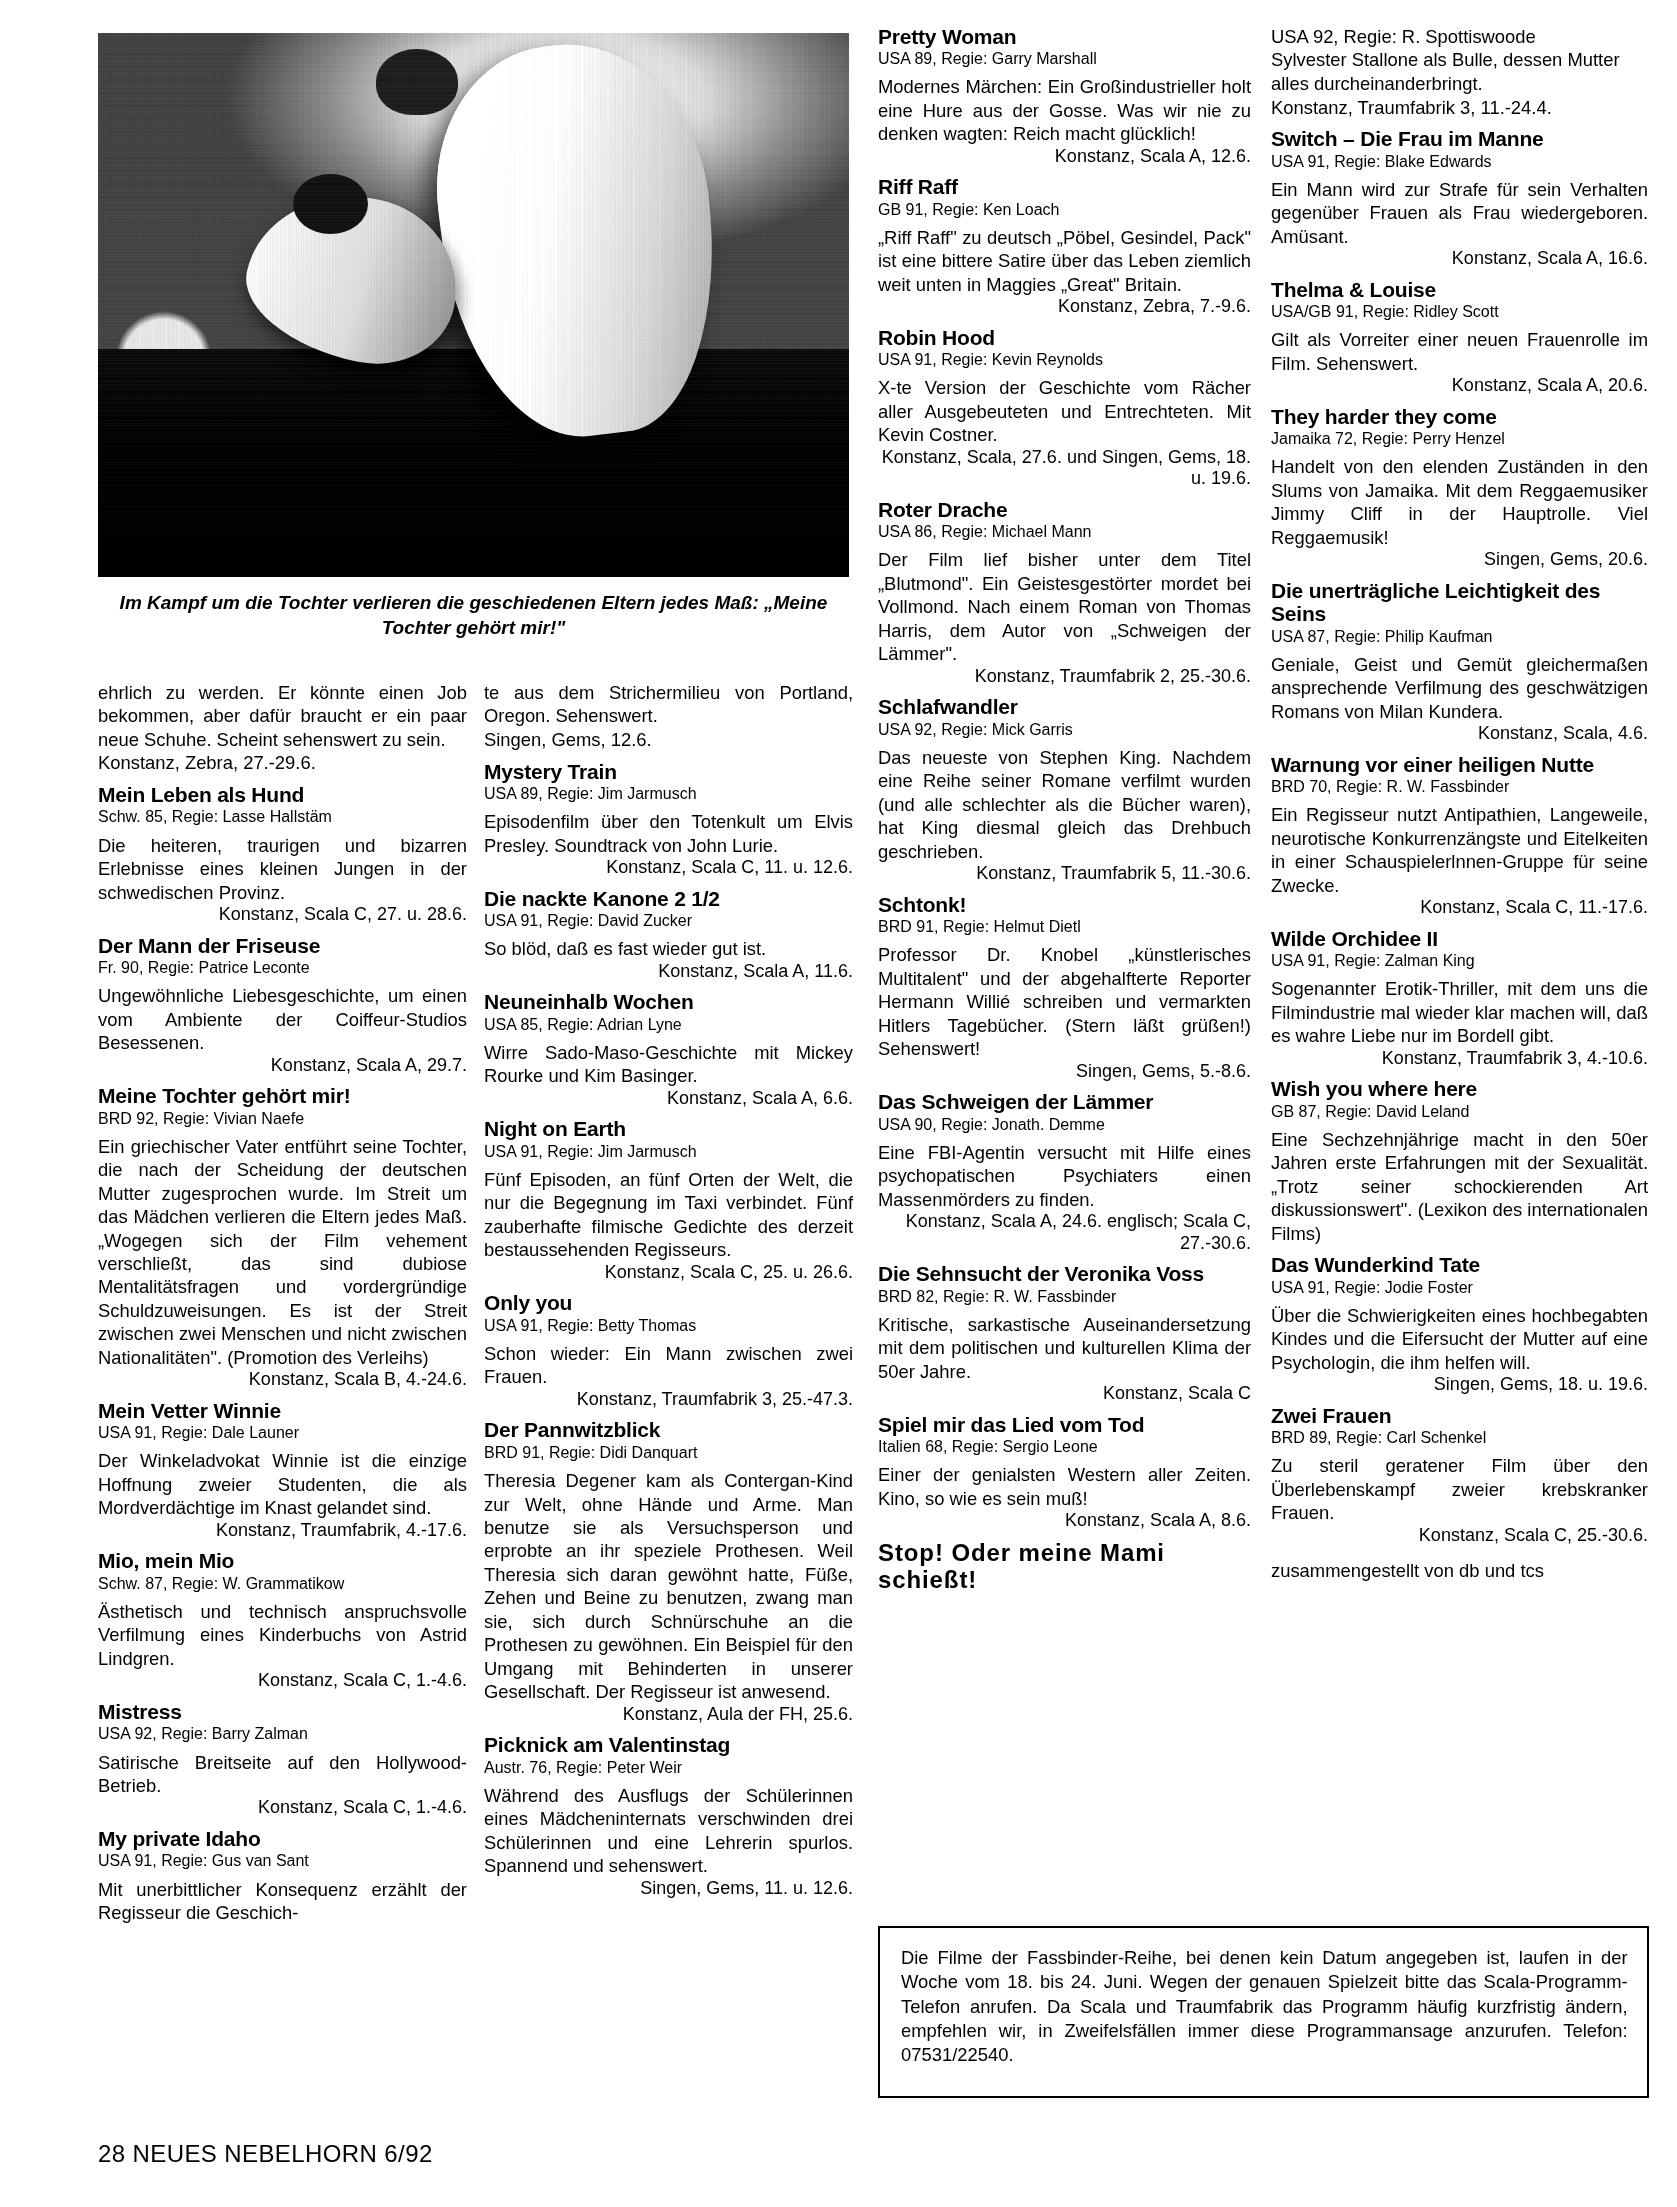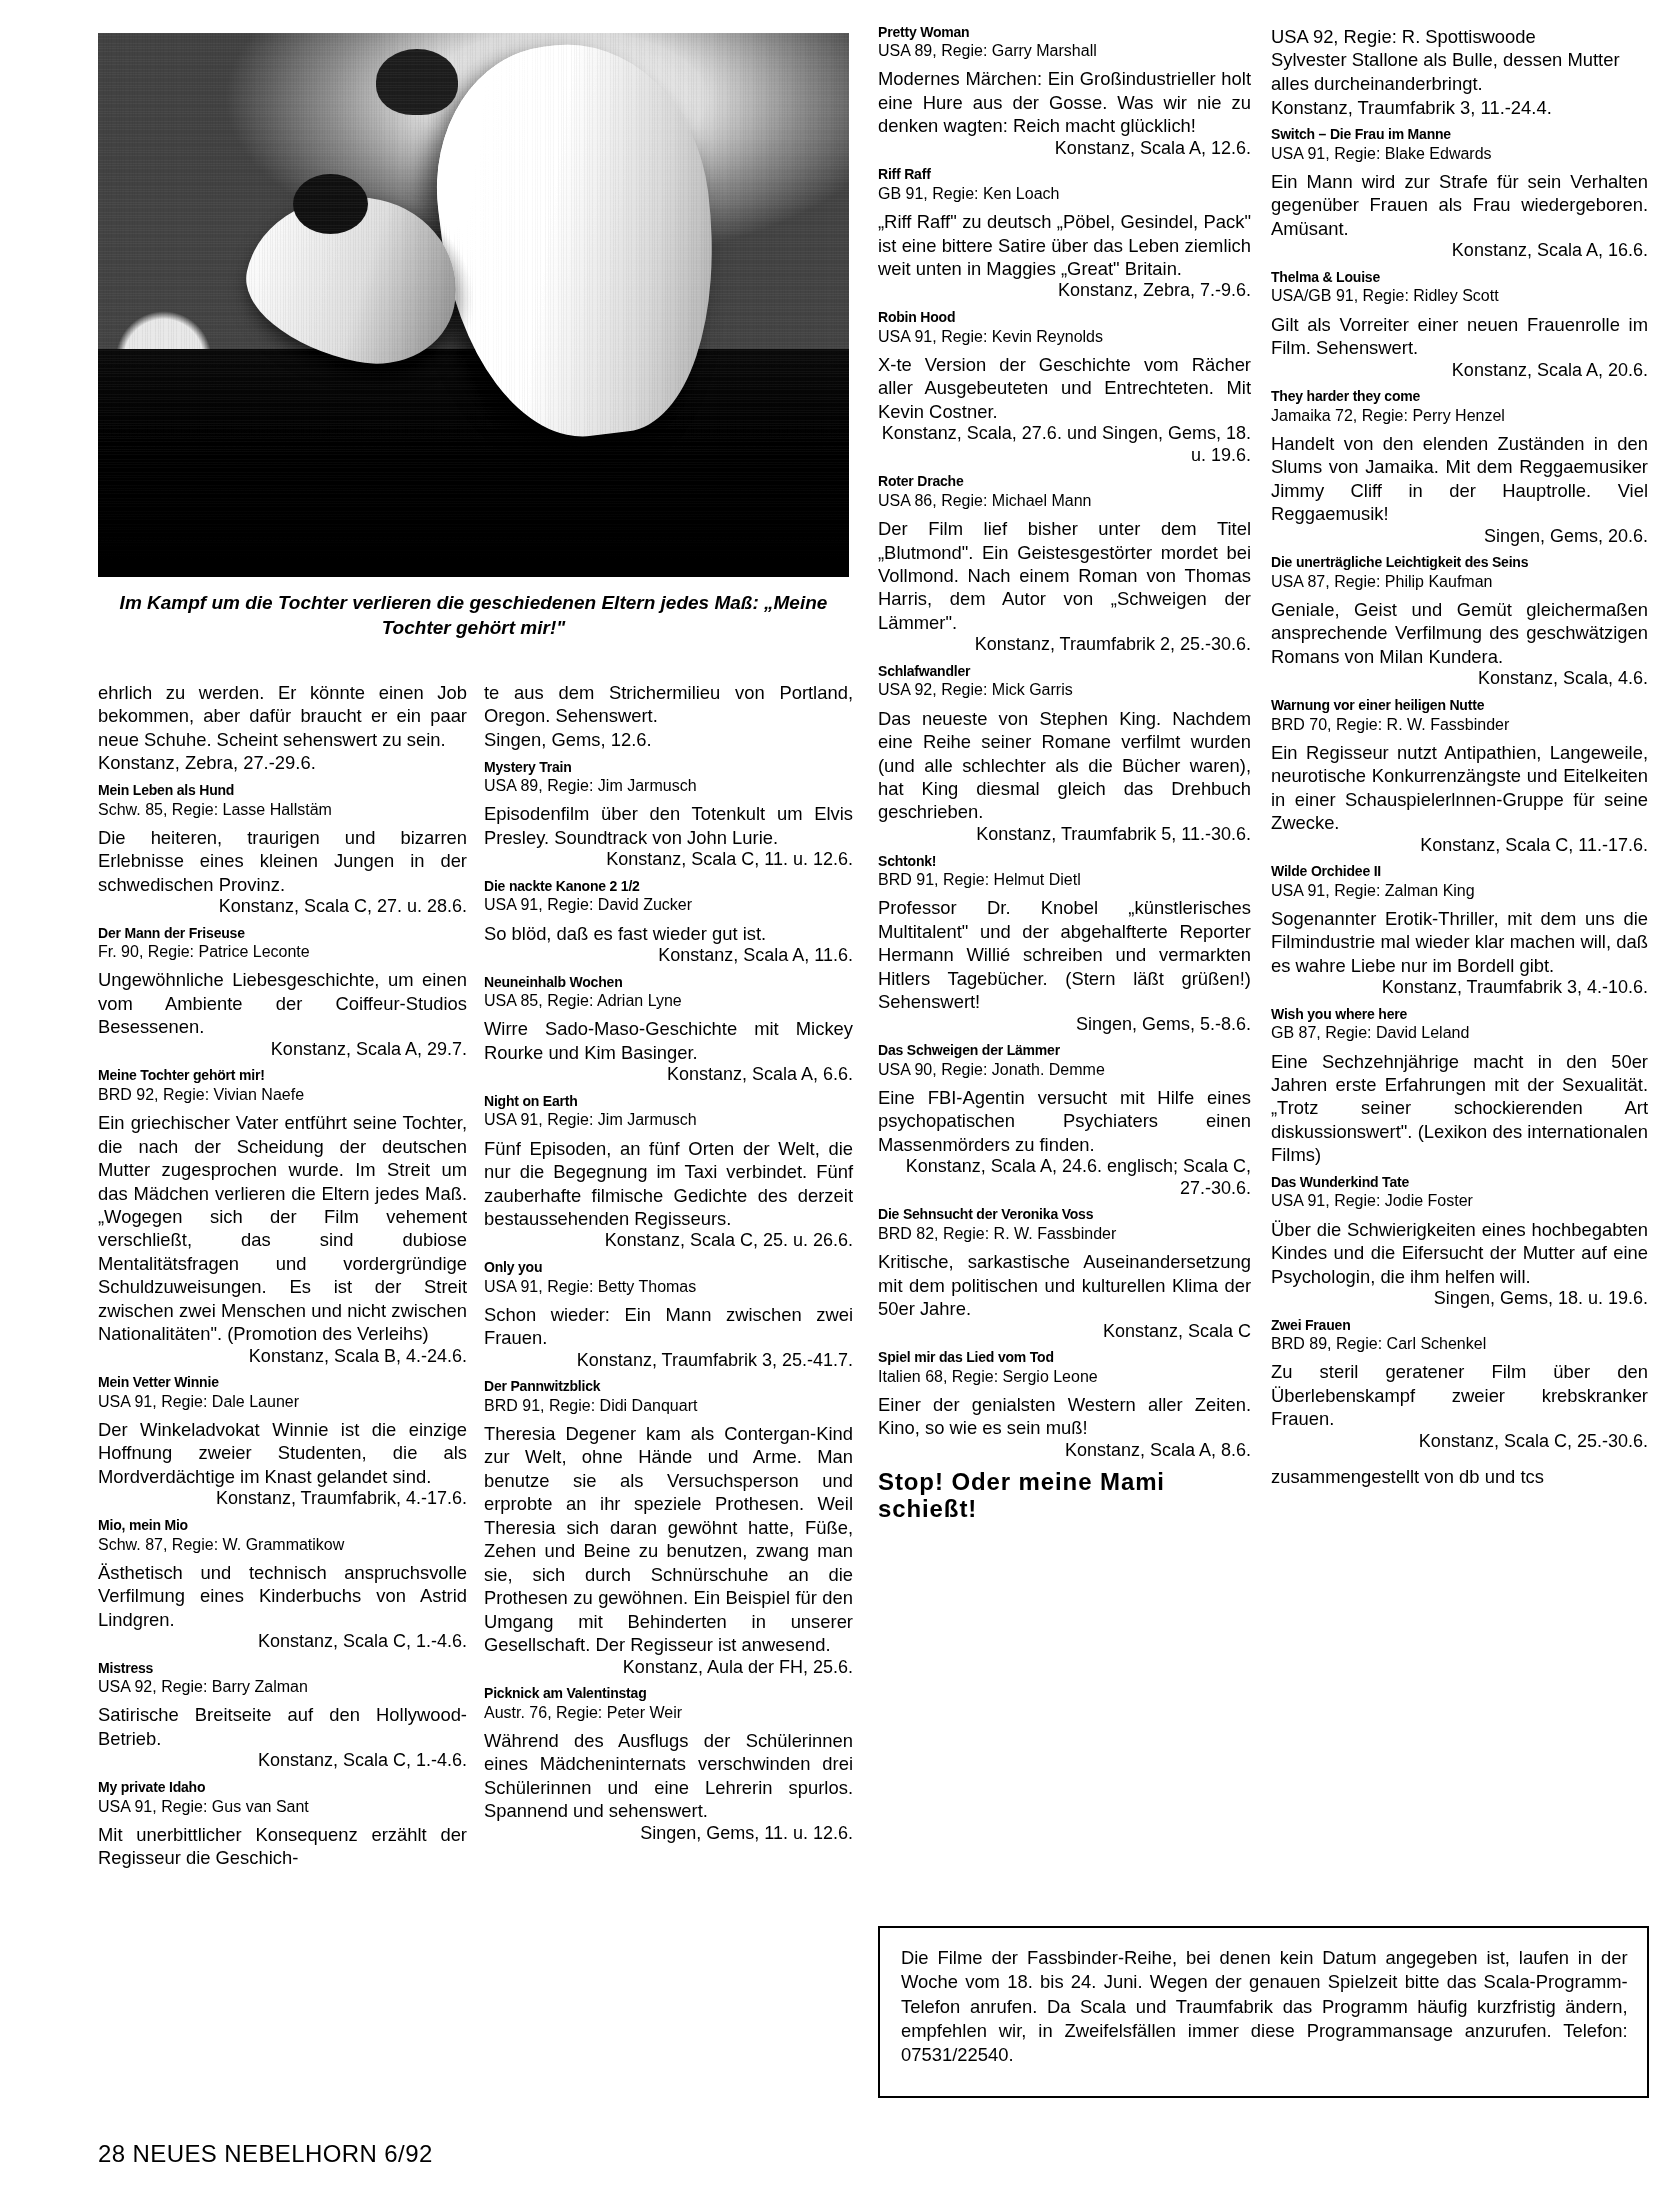--- a/index.html
+++ b/index.html
@@ -123,21 +123,21 @@
     line-height: 1.285;
   }
   .col p, .col h3 { margin: 0; }
   .col1 { left: 98px;  width: 369px; top: 681px; }
   .col2 { left: 484px;  width: 369px; top: 681px; }
   .col3 { left: 878px; width: 373px; top: 24.6px; }
   .col4 { left: 1271px; width: 377px; top: 24.6px; }
 
   .entry { margin-bottom: 2.6px; }
   .entry h3 {
-    font-size: 14px;
+    font-size: 21px;
     font-weight: bold;
     line-height: 1.12;
     letter-spacing: -0.2px;
     margin-top: 8px;
     margin-bottom: 0.9px;
   }
   .entry .credit {
     font-size: 16px;
     line-height: 1.2;
   }
@@ -275,21 +275,21 @@
     <div class="entry">
       <h3>Night on Earth</h3>
       <p class="credit">USA 91, Regie: Jim Jarmusch</p>
       <p class="body">Fünf Episoden, an fünf Orten der Welt, die nur die Begegnung im Taxi verbindet. Fünf zauberhafte filmische Gedichte des derzeit bestaussehenden Regisseurs.</p>
       <p class="venue">Konstanz, Scala C, 25. u. 26.6.</p>
     </div>
     <div class="entry">
       <h3>Only you</h3>
       <p class="credit">USA 91, Regie: Betty Thomas</p>
       <p class="body">Schon wieder: Ein Mann zwischen zwei Frauen.</p>
-      <p class="venue">Konstanz, Traumfabrik 3, 25.-41.7.</p>
+      <p class="venue">Konstanz, Traumfabrik 3, 25.-47.3.</p>
     </div>
     <div class="entry">
       <h3>Der Pannwitzblick</h3>
       <p class="credit">BRD 91, Regie: Didi Danquart</p>
       <p class="body">Theresia Degener kam als Contergan-Kind zur Welt, ohne Hände und Arme. Man benutze sie als Versuchsperson und erprobte an ihr speziele Prothesen. Weil Theresia sich daran gewöhnt hatte, Füße, Zehen und Beine zu benutzen, zwang man sie, sich durch Schnürschuhe an die Prothesen zu gewöhnen. Ein Beispiel für den Umgang mit Behinderten in unserer Gesellschaft. Der Regisseur ist anwesend.</p>
       <p class="venue">Konstanz, Aula der FH, 25.6.</p>
     </div>
     <div class="entry">
       <h3>Picknick am Valentinstag</h3>
       <p class="credit">Austr. 76, Regie: Peter Weir</p>

